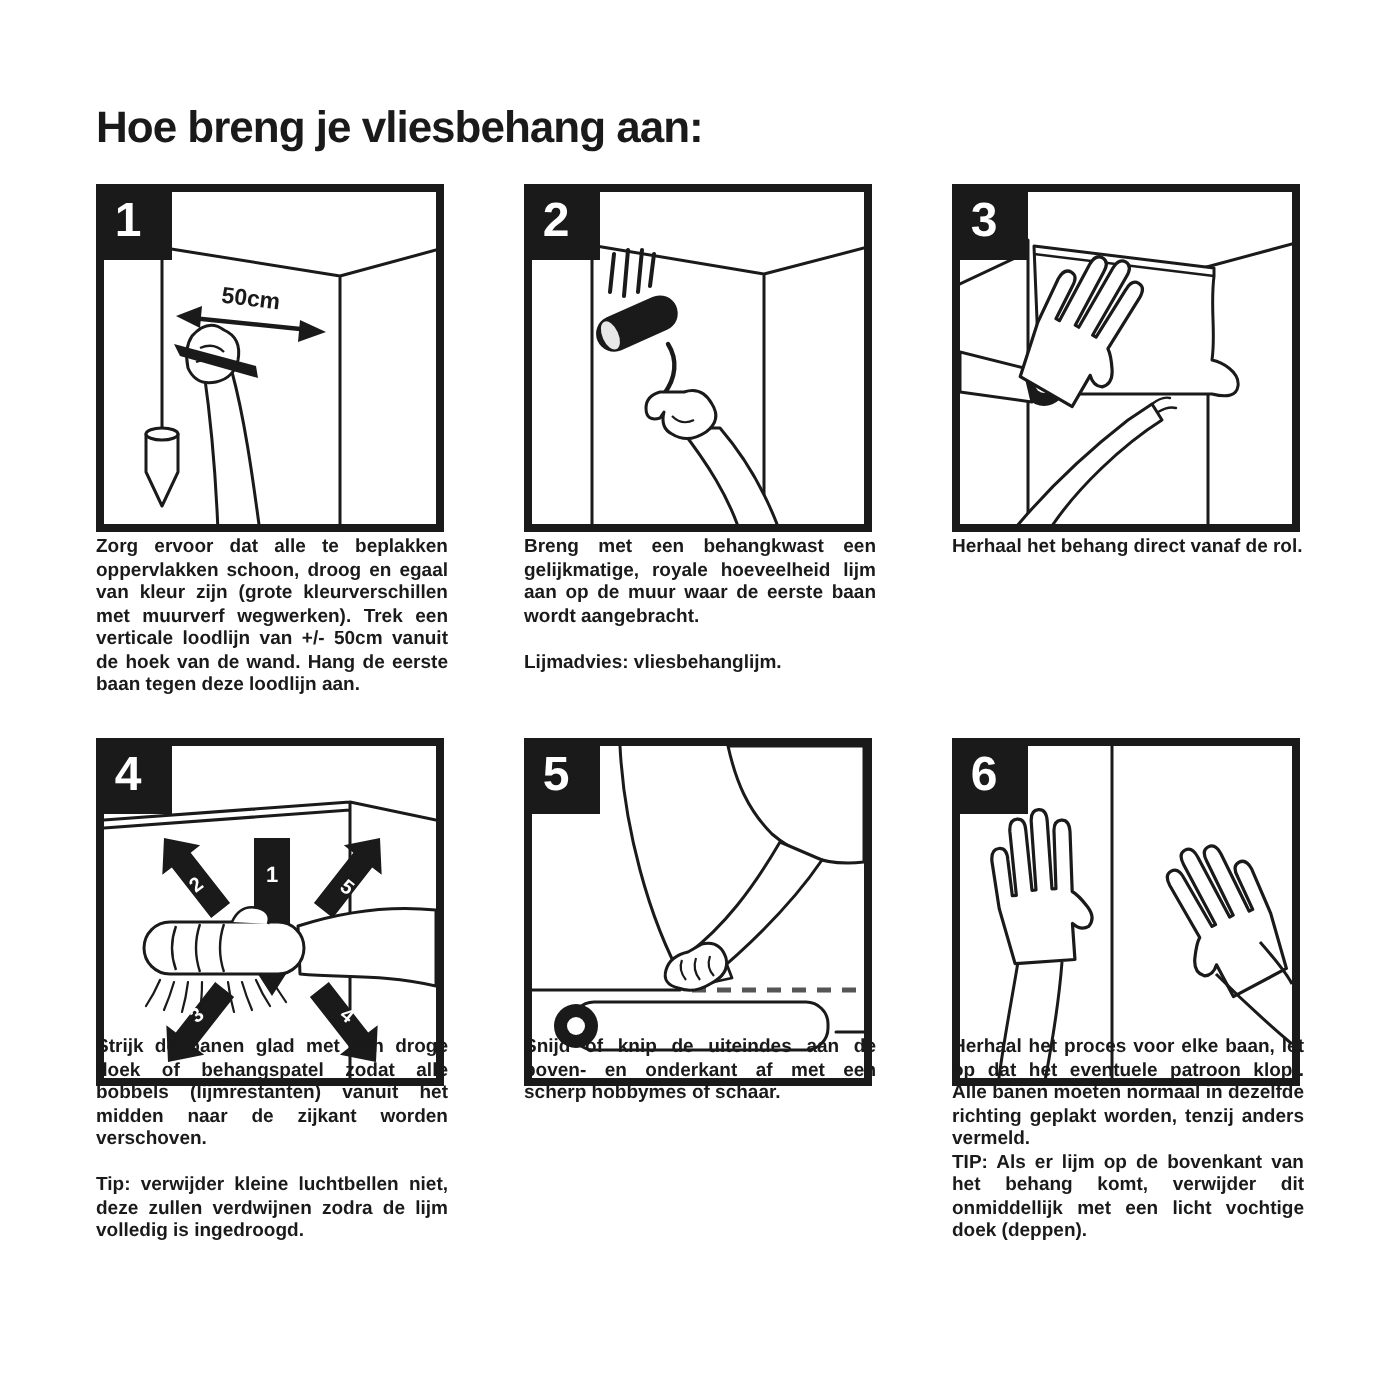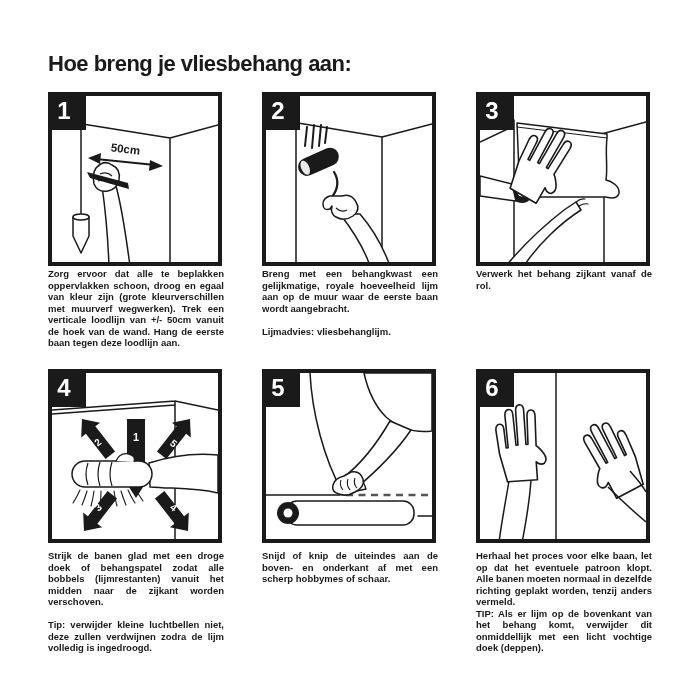--- a/index.html
+++ b/index.html
@@ -21,21 +21,21 @@
     justify-content:center;padding-right:6px;box-sizing:border-box;z-index:2;
   }
   .illus{display:block;width:166px;height:166px;}
   .caption{
     position:absolute;width:176px;font-size:9.5px;font-weight:700;line-height:11.5px;
     color:#1a1a1a;text-align:justify;white-space:pre-line;
   }
   
   .c1{left:48px;} .c2{left:262px;} .c3{left:476px;}
   .r1{top:92px;}  .r2{top:369px;}
-  .cap-r1{top:268px;} .cap-r2{top:550px;}
+  .cap-r1{top:268px;} .cap-r2{top:518px;}
 </style>
 </head>
 <body>
 
 <svg width="0" height="0" style="position:absolute" aria-hidden="true">
   <defs>
     <path id="hand" d="M 14,80 L 8,52 L 6,28 Q 6,22 10,22 Q 14,22 14,28 L 15,46 L 17,46 L 16,14 Q 16,8 20,8 Q 24,8 24,14 L 25,44 L 27,44 L 27,10 Q 27,4 31,4 Q 35,4 35,10 L 35,44 L 37,44 L 38,16 Q 38,10 42,10 Q 46,10 46,16 L 45,46 Q 48,48 52,54 Q 56,60 52,64 Q 48,66 44,62 L 44,80 Z"></path>
     <path id="arr" d="M 0,0 L 12,14 L 6,14 L 6,46 L -6,46 L -6,14 L -12,14 Z"></path>
   </defs>
 </svg>
@@ -99,21 +99,21 @@
     <g>
       <circle cx="42" cy="96" r="11" fill="#1a1a1a"></circle>
       <circle cx="42" cy="96" r="4.5" fill="#fff"></circle>
     </g>
     <path d="M 0,80 L 32,88 L 36,105 L 0,100 Z" fill="#fff" stroke="#1a1a1a" stroke-width="1.5" stroke-linejoin="round"></path>
     <use href="#hand" transform="translate(58,16) rotate(30)" fill="#fff" stroke="#1a1a1a" stroke-width="1.6" stroke-linejoin="round"></use>
     <path d="M 26,170 C 44,148 66,128 84,114 L 96,106 L 101,114 C 82,126 58,148 44,170 Z" fill="#fff" stroke="#1a1a1a" stroke-width="1.5" stroke-linejoin="round"></path>
     <path d="M 96,106 Q 101,102 105,103 M 99,110 Q 104,107 108,108" stroke="#1a1a1a" stroke-width="1.2" fill="none" stroke-linecap="round"></path>
   </svg>
 </div>
-<div class="caption c3 cap-r1">Verwerk het behang zijkant vanaf de rol.</div>
+<div class="caption c3 cap-r1">Herhaal het behang direct vanaf de rol.</div>
 
 <div class="panel c1 r2">
   <div class="badge">4</div>
   <svg class="illus" viewBox="0 0 166 166">
     <g stroke="#1a1a1a" stroke-width="1.5" fill="none" stroke-linecap="round" stroke-linejoin="round">
       <path d="M 0,37 L 123,28 M 0,41 L 123,32 M 123,28 L 166,37 M 123,28 L 123,168"></path>
     </g>
     <g fill="#1a1a1a">
       <path d="M 75,46 L 93,46 L 93,100 L 100,100 L 84,125 L 68,100 L 75,100 Z"></path>
       <use href="#arr" transform="translate(30,46) rotate(-38)"></use>

